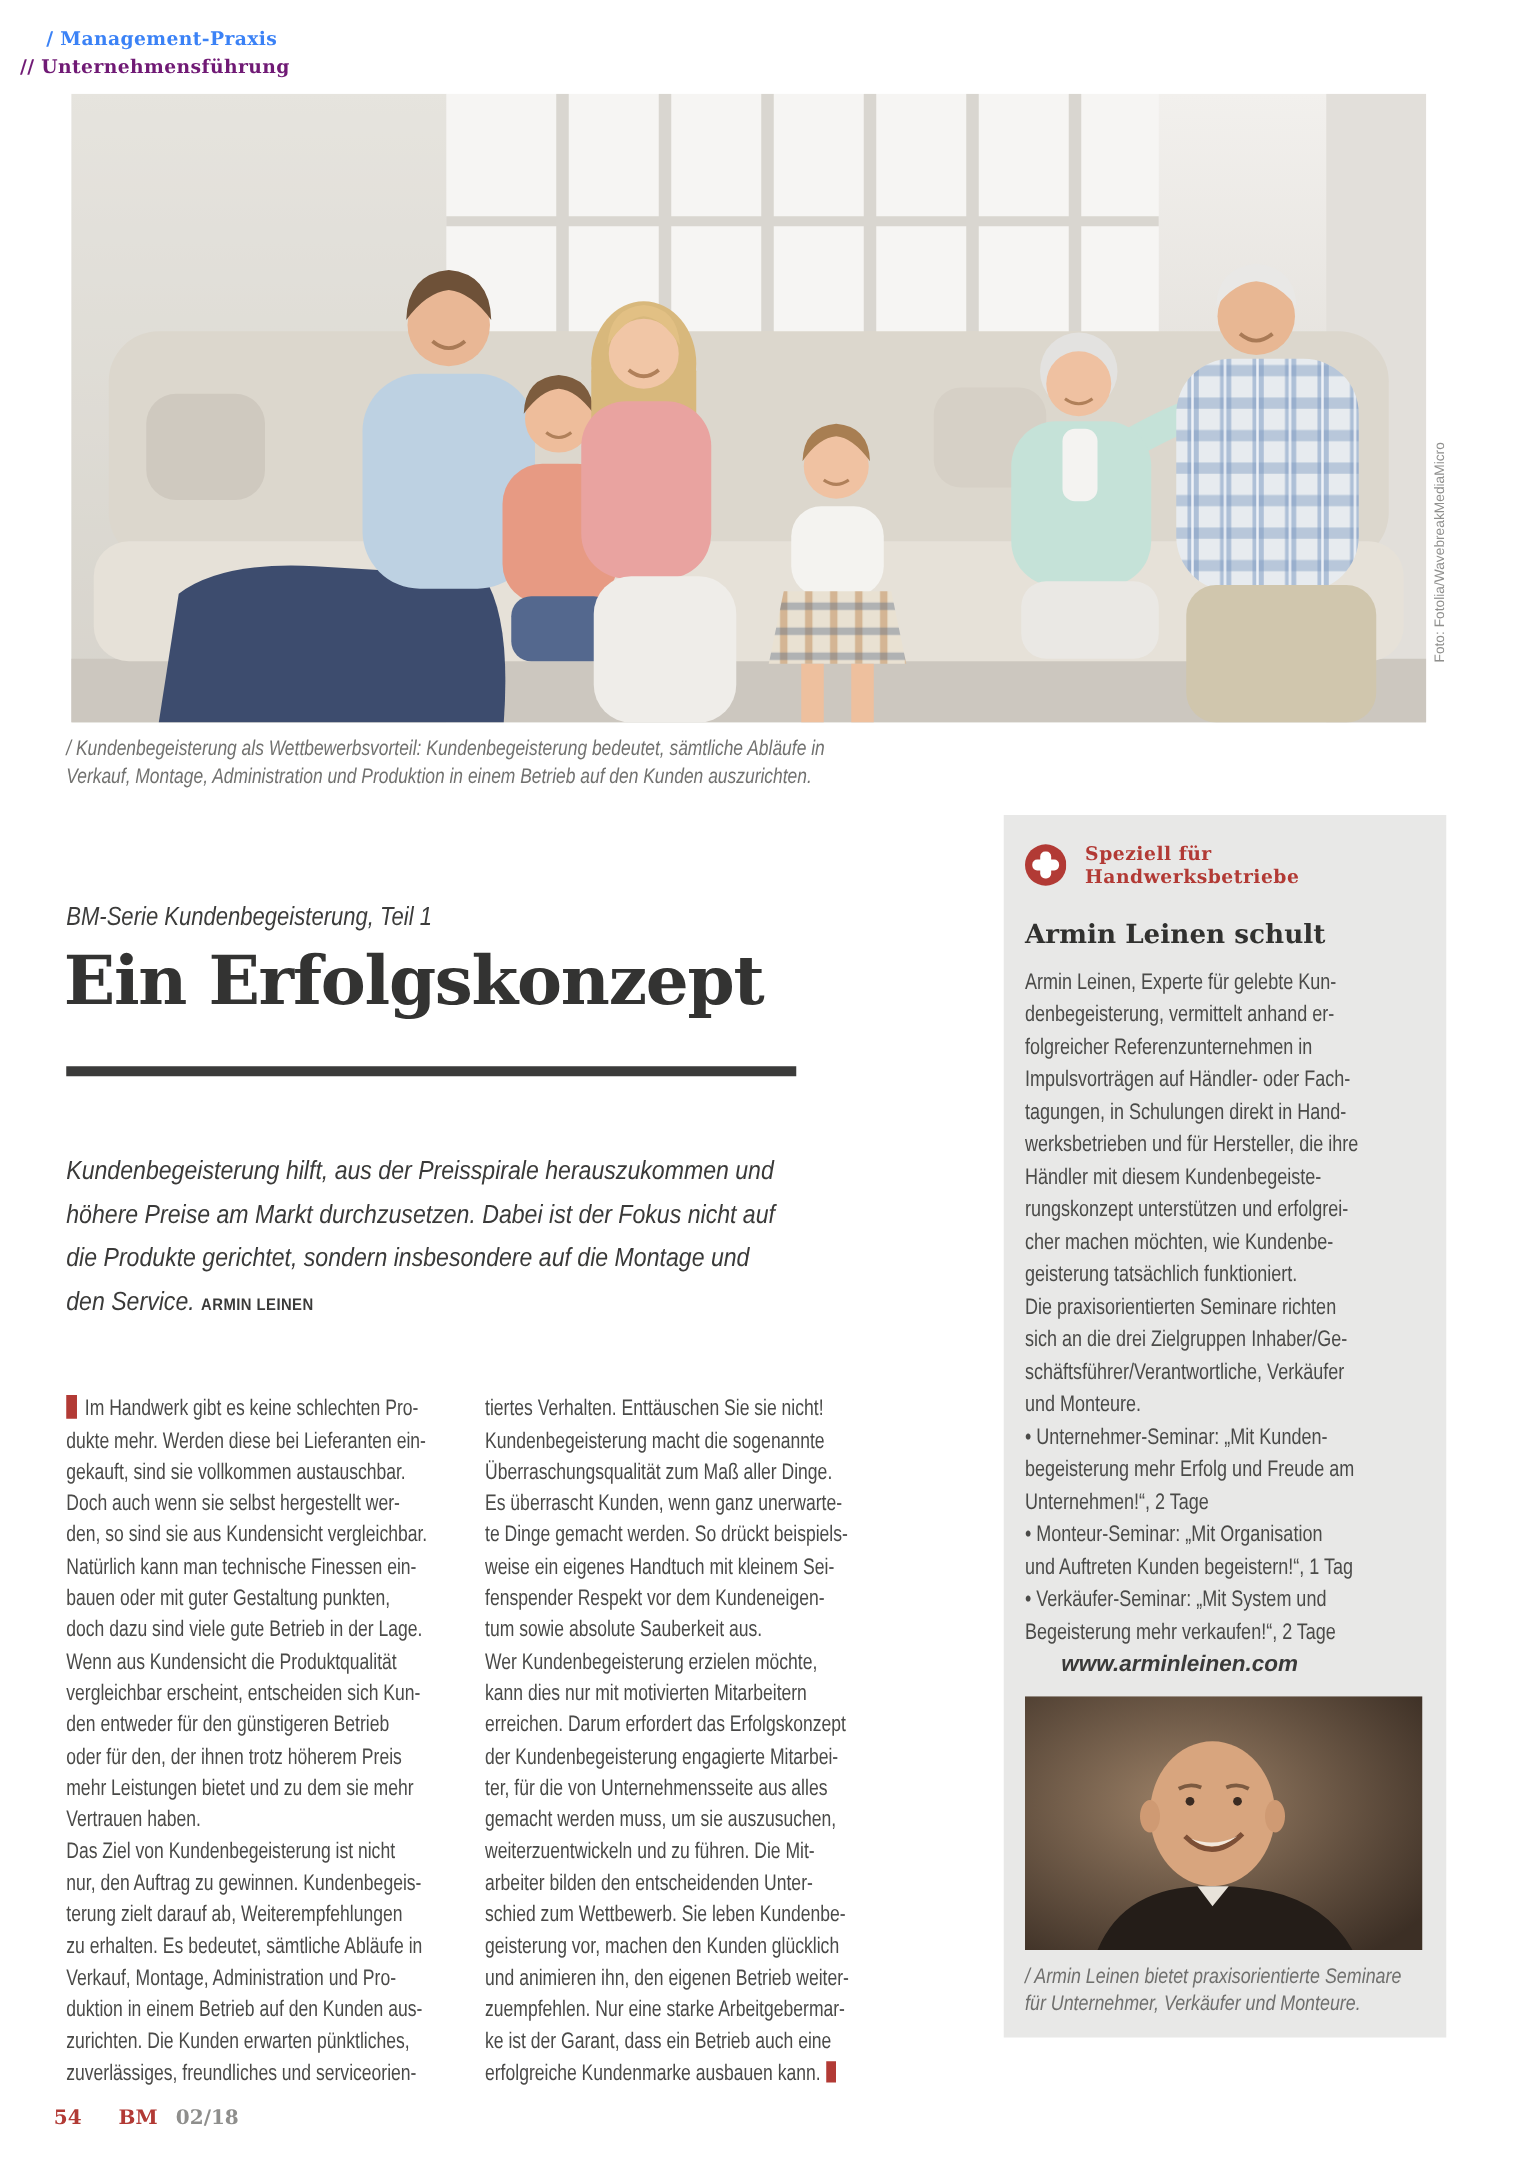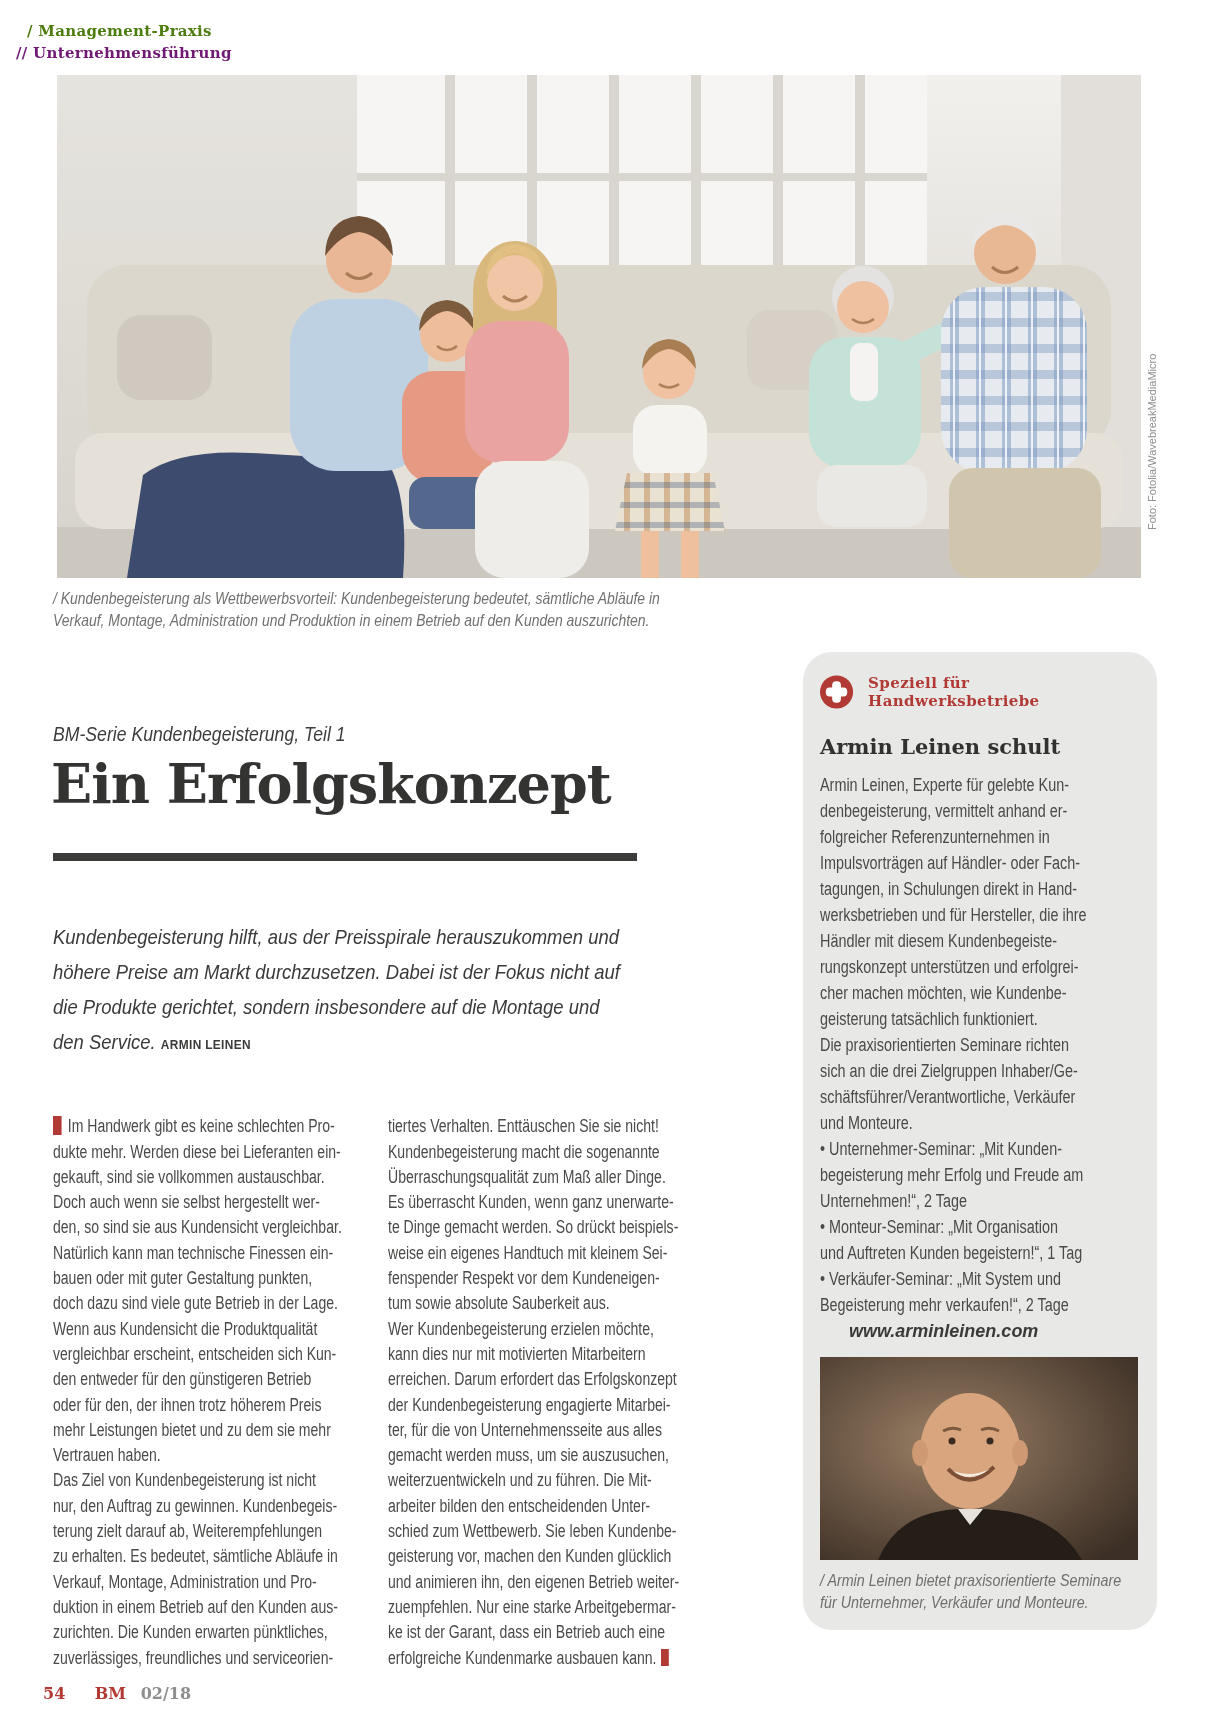--- a/index.html
+++ b/index.html
@@ -2,40 +2,40 @@
 <html><head>
 <meta charset="utf-8">
 <style>
   html,body{margin:0;padding:0;background:#fff;}
   .page{position:relative;width:1218px;height:1734px;background:#ffffff;overflow:hidden;
         font-family:"Liberation Sans",sans-serif;}
   .abs{position:absolute;}
 
   
   .crumb{font-family:"DejaVu Serif",serif;font-weight:bold;font-size:15px;letter-spacing:.3px;line-height:22px;}
-  .crumb .l1{color:#4d7c0f;padding-left:11px;}
+  .crumb .l1{color:#3b82f6;padding-left:11px;text-align:center;}
   .crumb .l2{color:#701a75;}
 
   
   .caption{font-style:italic;font-size:17px;line-height:22px;color:#71716f;
            white-space:pre-line;transform:scaleX(.82);transform-origin:0 0;}
   .kicker{font-style:italic;font-size:21px;color:#3c3c3b;transform:scaleX(.84);transform-origin:0 0;}
   .headline{font-family:"DejaVu Serif",serif;font-weight:bold;font-size:54px;color:#333332;letter-spacing:-1px;}
   .rule{background:#3b3b3a;}
   .lead{font-style:italic;font-size:21px;line-height:35px;color:#3a3a39;
         white-space:pre-line;transform:scaleX(.88);transform-origin:0 0;}
   .lead .author{font-style:normal;font-weight:bold;font-size:13.5px;letter-spacing:.4px;color:#3a3a39;}
   .bodycol{font-size:18px;line-height:25.3px;color:#4a4a48;white-space:pre-line;
            transform:scaleX(.78);transform-origin:0 0;width:420px;}
   .pmark{display:inline-block;width:11px;height:19px;background:#b23a35;margin-right:8px;vertical-align:-3px;}
   .endmark{display:inline-block;width:10px;height:17px;background:#b23a35;margin-left:6px;vertical-align:-2px;}
 
   
   .sidebar{left:803px;top:652px;width:354px;height:978px;background:#e8e8e7;
-           box-sizing:border-box;padding:22px 18px 0 17px;border-radius:29px;}
+           box-sizing:border-box;padding:22px 18px 0 17px;}
   .sbhead{display:flex;align-items:center;gap:15px;}
   .tag{font-family:"DejaVu Serif",serif;font-weight:bold;font-size:15px;letter-spacing:.4px;color:#b23a35;}
   .sbtitle{font-family:"DejaVu Serif",serif;font-weight:bold;font-size:21px;color:#31312f;margin-top:24px;}
   .sbbody{font-size:18px;line-height:26px;color:#4a4a48;white-space:pre-line;
           transform:scaleX(.80);transform-origin:0 0;width:400px;margin-top:13px;}
   .sbbullet{font-size:18px;line-height:26px;color:#4a4a48;white-space:pre-line;
             transform:scaleX(.80);transform-origin:0 0;width:400px;}
   .sblink{font-weight:bold;font-style:italic;font-size:18px;line-height:26px;color:#3a3a39;margin-left:29px;}
   .sbphoto{margin-top:13px;width:318px;height:203px;display:block;}
   .sbcaption{font-style:italic;font-size:17px;line-height:22px;color:#6f6f6d;margin-top:10px;

